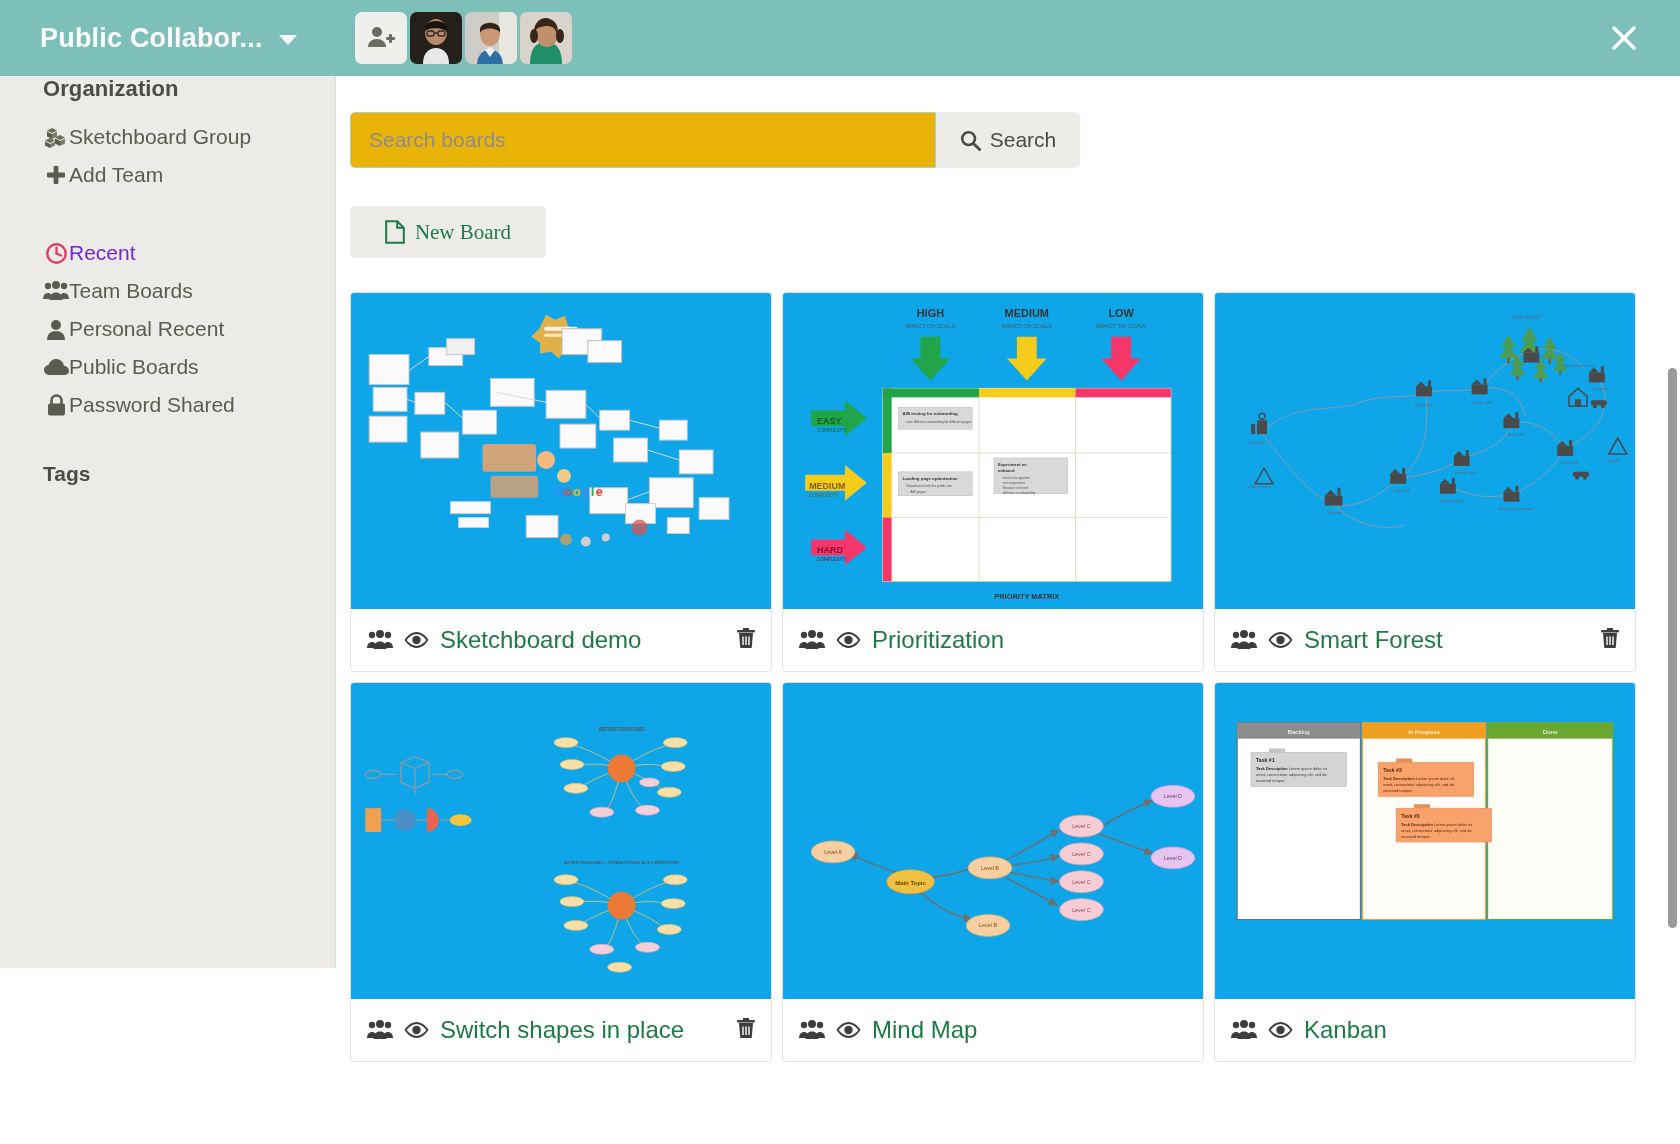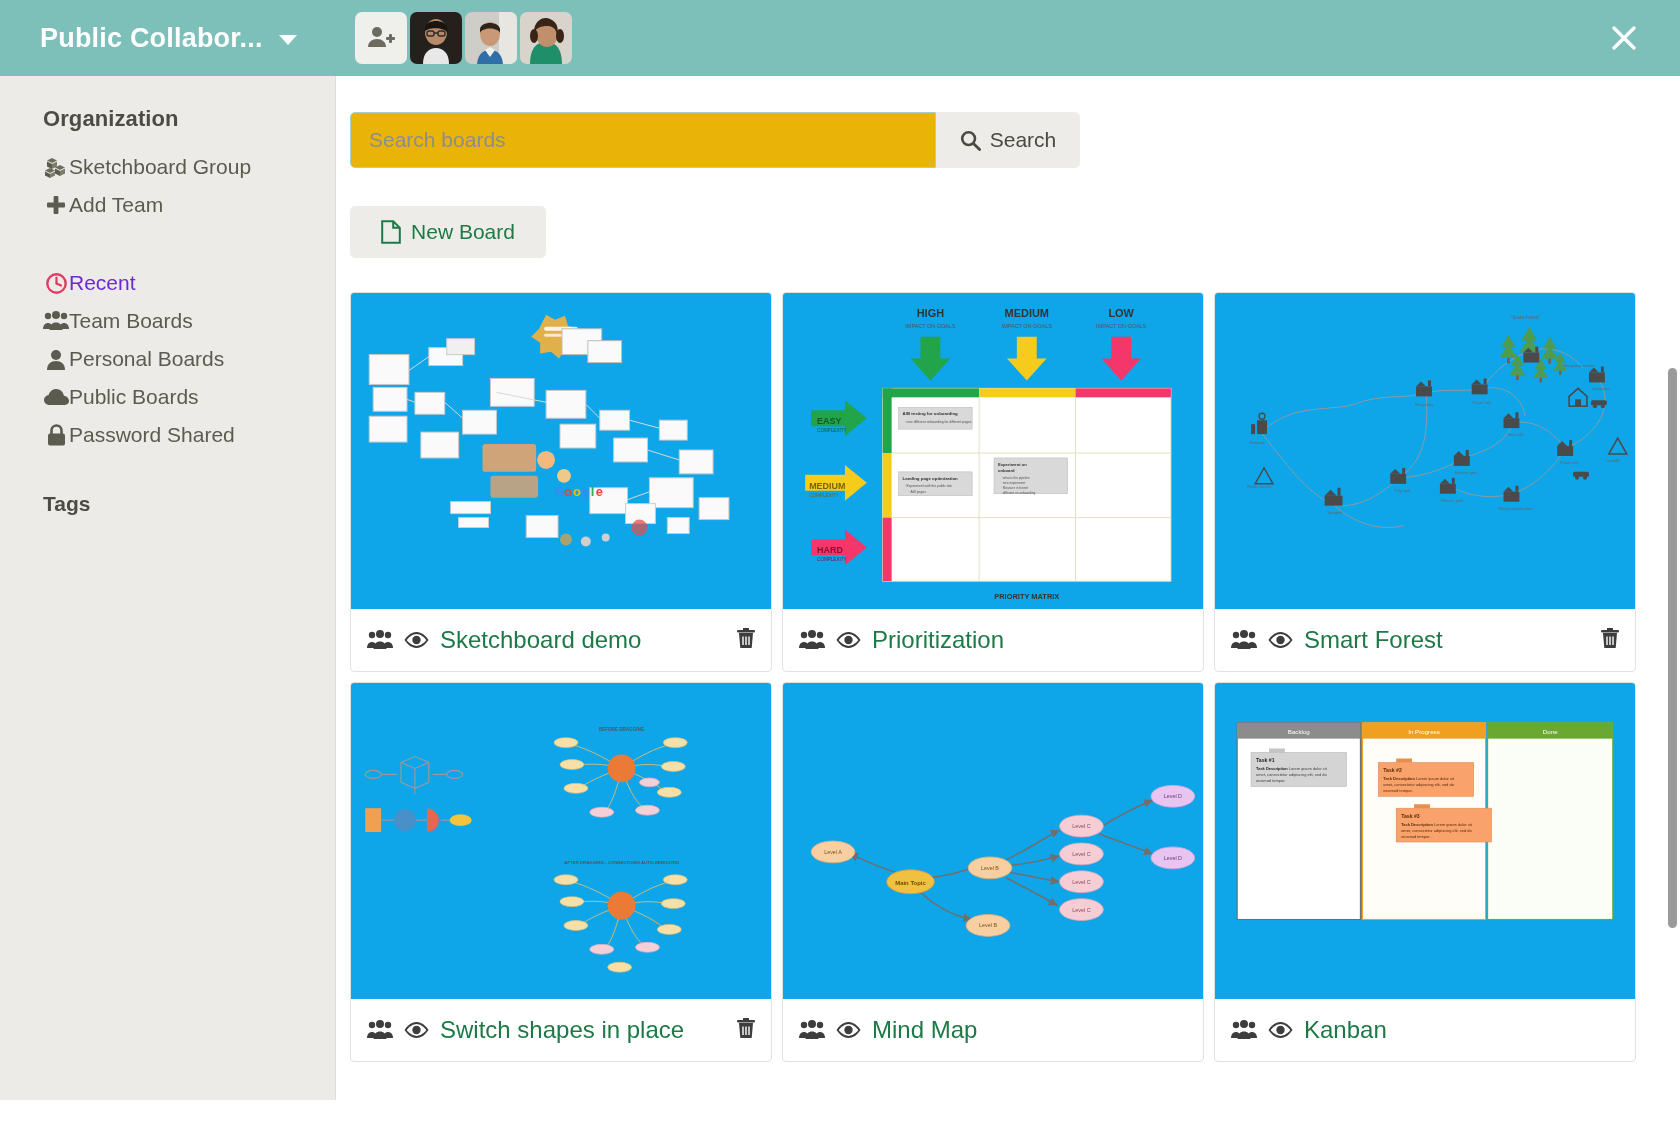--- a/index.html
+++ b/index.html
@@ -59,24 +59,23 @@
     width: 44px; height: 44px;
     display: flex; align-items: center; justify-content: center;
     cursor: pointer;
   }
   .close-btn svg { display: block; }
 
   
   .sidebar {
     position: absolute;
     top: 76px; left: 0;
-    width: 336px; height: 1024px;
+    width: 336px; height: 892px;
     background: #edebe7;
     border-right: 1px solid #e0ddd8;
-    padding-top: 30px;
   }
   .side-heading {
     font-size: 22px;
     font-weight: bold;
     color: #4c4c44;
     padding: 0 0 0 43px;
     margin-bottom: 16px;
     letter-spacing: .1px;
   }
   .side-item {
@@ -140,21 +139,21 @@
     margin: 38px 0 0 14px;
     width: 196px; height: 52px;
     background: #eeece8;
     border: none;
     border-radius: 5px;
     display: flex; align-items: center; justify-content: center;
     gap: 10px;
     font-size: 21px;
     color: #1d7a46;
     cursor: pointer;
-    font-family: Liberation Sans, sans-serif;
+    font-family: Liberation Serif, serif;
   }
 
   
   .grid {
     margin: 34px 0 0 14px;
     display: flex; flex-wrap: wrap;
     gap: 10px;
     width: 1290px;
   }
   .card {
@@ -326,21 +325,21 @@
     <span>Team Boards</span>
   </div>
 
   <div class="side-item">
     <span class="ic">
       <svg width="20" height="21" viewBox="0 0 20 21">
         <circle cx="10" cy="6" r="5" fill="#5b5b4f"></circle>
         <path d="M1 21c0-6 4-9 9-9s9 3 9 9z" fill="#5b5b4f"></path>
       </svg>
     </span>
-    <span>Personal Boards</span>
+    <span>Personal Recent</span>
   </div>
 
   <div class="side-item">
     <span class="ic">
       <svg width="25" height="17" viewBox="0 0 25 17">
         <path d="M5.5 16C2.4 16 0 13.7 0 11c0-2.5 2-4.6 4.6-4.9C5.4 2.6 8.5 0 12.2 0c4 0 7.3 3 7.7 6.8 2.9.3 5.1 2.5 5.1 5.1 0 2.8-2.4 4.1-5.4 4.1z" fill="#5b5b4f"></path>
       </svg>
     </span>
     <span>Public Boards</span>
   </div>

